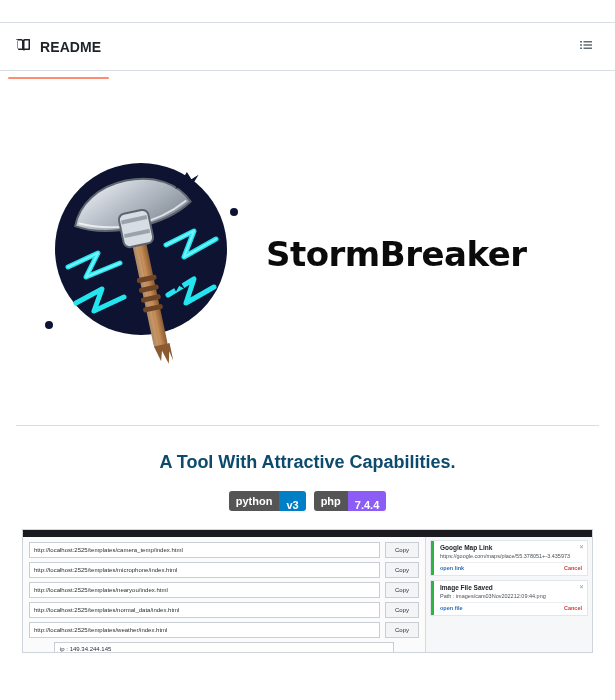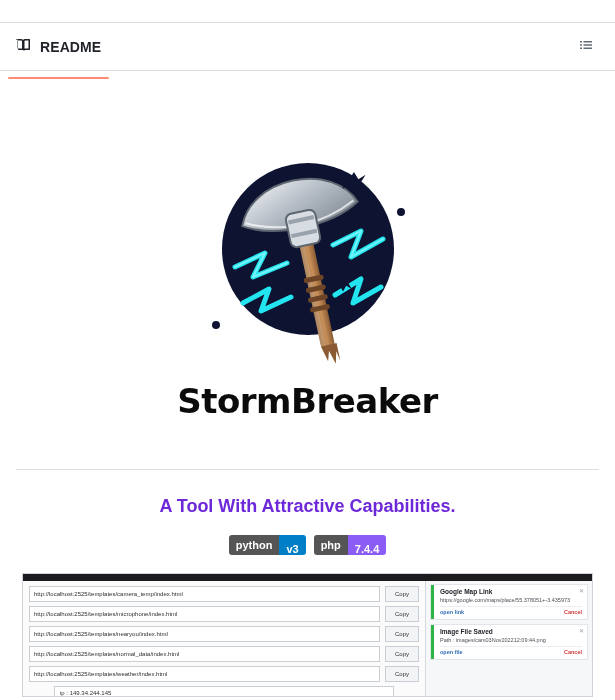--- a/index.html
+++ b/index.html
@@ -67,21 +67,21 @@
     border-radius: 4px;
   }
 
   
   .readme {
     padding: 0 16px;
   }
 
   .logo-wrap {
     display: flex;
-    flex-direction: column;
+    flex-direction: row;
     align-items: center;
     padding-top: 56px;
     padding-bottom: 34px;
   }
   .logo-art {
     width: 250px;
     height: 250px;
     position: relative;
   }
   .wordmark {
@@ -96,21 +96,21 @@
   hr.rule {
     border: 0;
     border-top: 1px solid #d8dee4;
     margin: 14px 0 0 0;
   }
 
   .tagline {
     text-align: center;
     font-size: 18px;
     font-weight: bold;
-    color: #6d28d9;
+    color: #0c4a6e;
     margin: 26px 0 18px 0;
   }
 
   .badges {
     display: flex;
     justify-content: center;
     gap: 8px;
     margin-bottom: 18px;
   }
   .badge {

